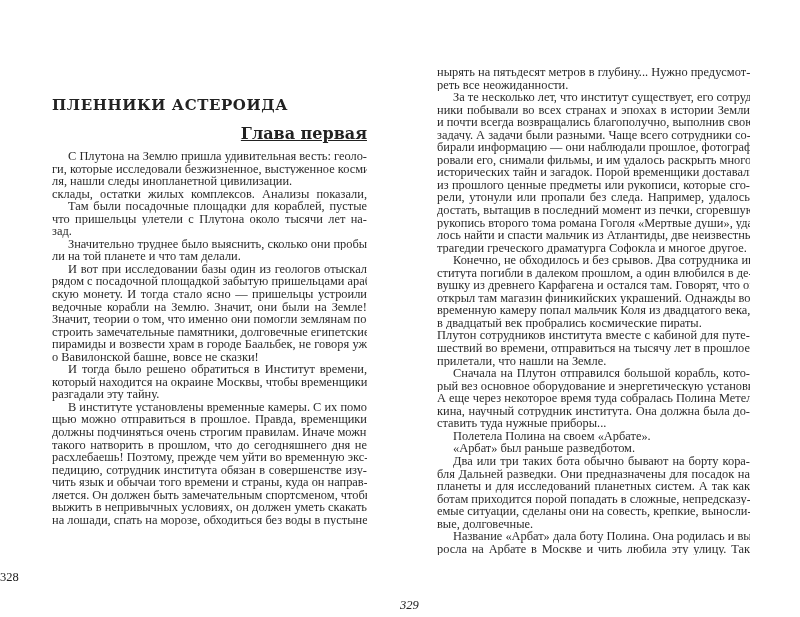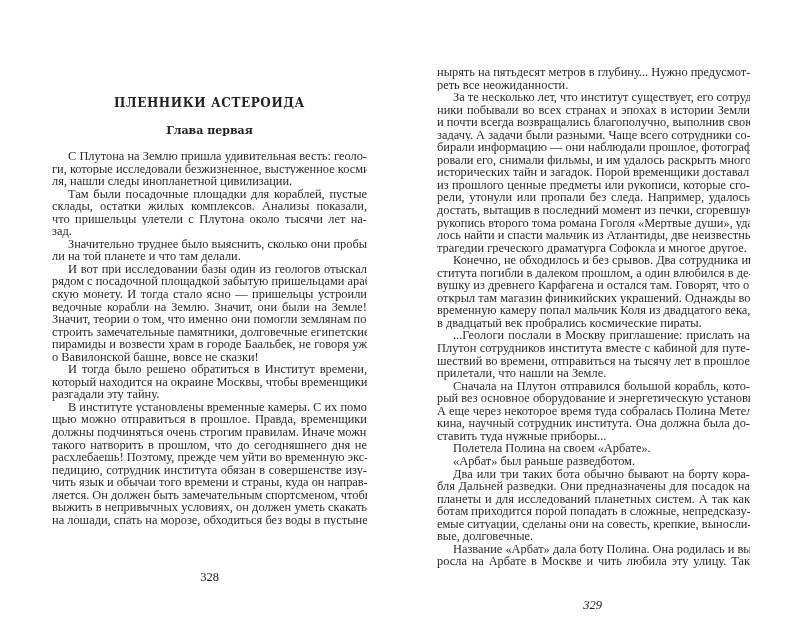--- a/index.html
+++ b/index.html
@@ -4,46 +4,46 @@
 <style>
   html, body { margin: 0; padding: 0; background: #ffffff; }
   body { width: 800px; height: 617px; position: relative; overflow: hidden;
          font-family: "DejaVu Serif", "Liberation Serif", serif; color: #2b2b2b; }
   .page { position: absolute; top: 0; height: 617px; }
   .page.left { left: 0; width: 400px; }
   .page.right { left: 400px; width: 400px; margin-top: 28px; }
   .col { position: absolute; }
   .left .col { left: 52px; width: 315px; top: 150px; }
   .right .col { left: 37px; width: 313px; top: 38px; }
-  .title { position: absolute; left: 52px; width: 315px; top: 96px; text-align: center;
-           font-weight: bold; font-size: 12px; letter-spacing: 0.6px; color: #222; }
-  .chapter { position: absolute; left: 52px; width: 315px; top: 124px; text-align: center;
-             font-weight: bold; font-size: 11px; color: #222; }
+  .title { position: absolute; left: 52px; width: 315px; top: 96px; 
+           font-weight: bold; font-size: 15px; letter-spacing: 0.6px; color: #222; }
+  .chapter { position: absolute; left: 52px; width: 315px; top: 124px; text-align: right;
+             font-weight: bold; font-size: 16px; color: #222; text-decoration: underline; }
   .line { display: block; height: 12.55px; line-height: 12.55px; font-size: 10.6px;
           white-space: nowrap; text-align: justify; text-align-last: justify; overflow: hidden;
           font-family: "Liberation Serif", "DejaVu Serif", serif; font-size: 12.4px; }
   .line.last { text-align-last: left; }
   .line.indent { padding-left: 16px; }
-  .pagenum { position: absolute; top: 570px; width: 100%; text-align: center;
+  .pagenum { position: absolute; top: 570px; width: 100%; text-align: left;
              font-size: 12.5px; font-family: "Liberation Serif", "DejaVu Serif", serif; color: #222; }
   .left .pagenum { left: 0; width: 419px; }
   .right .pagenum { left: 0; width: 385px; font-style: italic; }
 </style>
 </head>
 <body>
 
 <div class="page left">
   <div class="title">ПЛЕННИКИ АСТЕРОИДА</div>
   <div class="chapter">Глава первая</div>
   <div class="col" id="left-col">
       <span class="line indent">С Плутона на Землю пришла удивительная весть: геоло-</span>
       <span class="line">ги, которые исследовали безжизненное, выстуженное косми-</span>
       <span class="line last">ля, нашли следы инопланетной цивилизации.</span>
+      <span class="line">склады, остатки жилых комплексов. Анализы показали,</span>
       <span class="line indent">Там были посадочные площадки для кораблей, пустые</span>
-      <span class="line">склады, остатки жилых комплексов. Анализы показали,</span>
       <span class="line">что пришельцы улетели с Плутона около тысячи лет на-</span>
       <span class="line last">зад.</span>
       <span class="line indent">Значительно труднее было выяснить, сколько они пробы-</span>
       <span class="line last">ли на той планете и что там делали.</span>
       <span class="line indent">И вот при исследовании базы один из геологов отыскал</span>
       <span class="line">рядом с посадочной площадкой забытую пришельцами араб-</span>
       <span class="line">скую монету. И тогда стало ясно — пришельцы устроили</span>
       <span class="line">ведочные корабли на Землю. Значит, они были на Земле!</span>
       <span class="line">Значит, теории о том, что именно они помогли землянам по-</span>
       <span class="line">строить замечательные памятники, долговечные египетские</span>
@@ -82,21 +82,20 @@
       <span class="line">достать, вытащив в последний момент из печки, сгоревшую</span>
       <span class="line">рукопись второго тома романа Гоголя «Мертвые души», уда-</span>
       <span class="line">лось найти и спасти мальчик из Атлантиды, две неизвестные</span>
       <span class="line last">трагедии греческого драматурга Софокла и многое другое.</span>
       <span class="line indent">Конечно, не обходилось и без срывов. Два сотрудника ин-</span>
       <span class="line">ститута погибли в далеком прошлом, а один влюбился в де-</span>
       <span class="line">вушку из древнего Карфагена и остался там. Говорят, что он</span>
       <span class="line">открыл там магазин финикийских украшений. Однажды во</span>
       <span class="line">временную камеру попал мальчик Коля из двадцатого века,</span>
       <span class="line last">в двадцатый век пробрались космические пираты.</span>
-      <span class="line indent">...Геологи послали в Москву приглашение: прислать на</span>
       <span class="line">Плутон сотрудников института вместе с кабиной для путе-</span>
       <span class="line">шествий во времени, отправиться на тысячу лет в прошлое,</span>
       <span class="line last">прилетали, что нашли на Земле.</span>
       <span class="line indent">Сначала на Плутон отправился большой корабль, кото-</span>
       <span class="line">рый вез основное оборудование и энергетическую установку.</span>
       <span class="line">А еще через некоторое время туда собралась Полина Метел-</span>
       <span class="line">кина, научный сотрудник института. Она должна была до-</span>
       <span class="line last">ставить туда нужные приборы...</span>
       <span class="line indent last">Полетела Полина на своем «Арбате».</span>
       <span class="line indent last">«Арбат» был раньше разведботом.</span>

